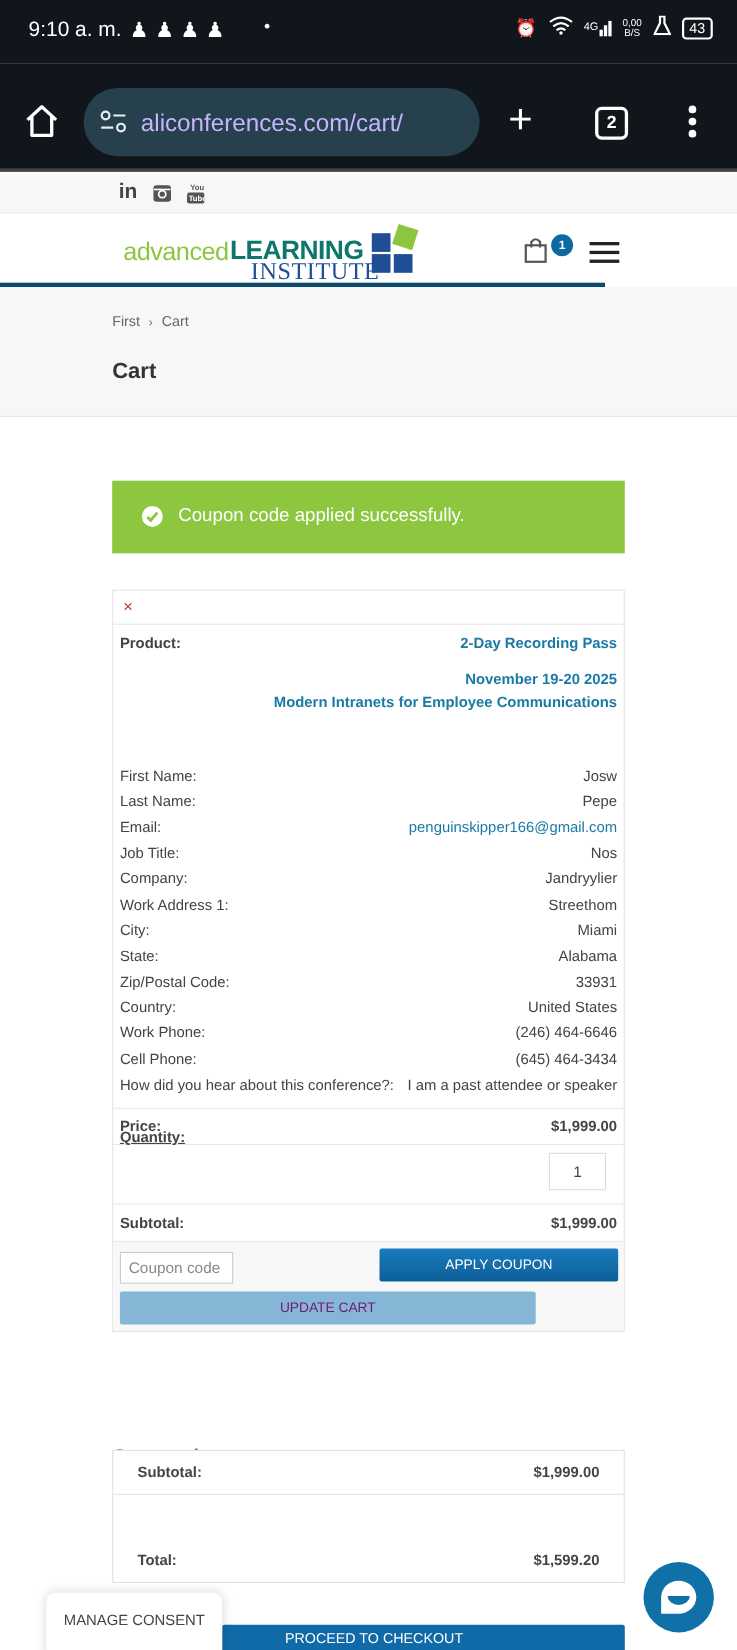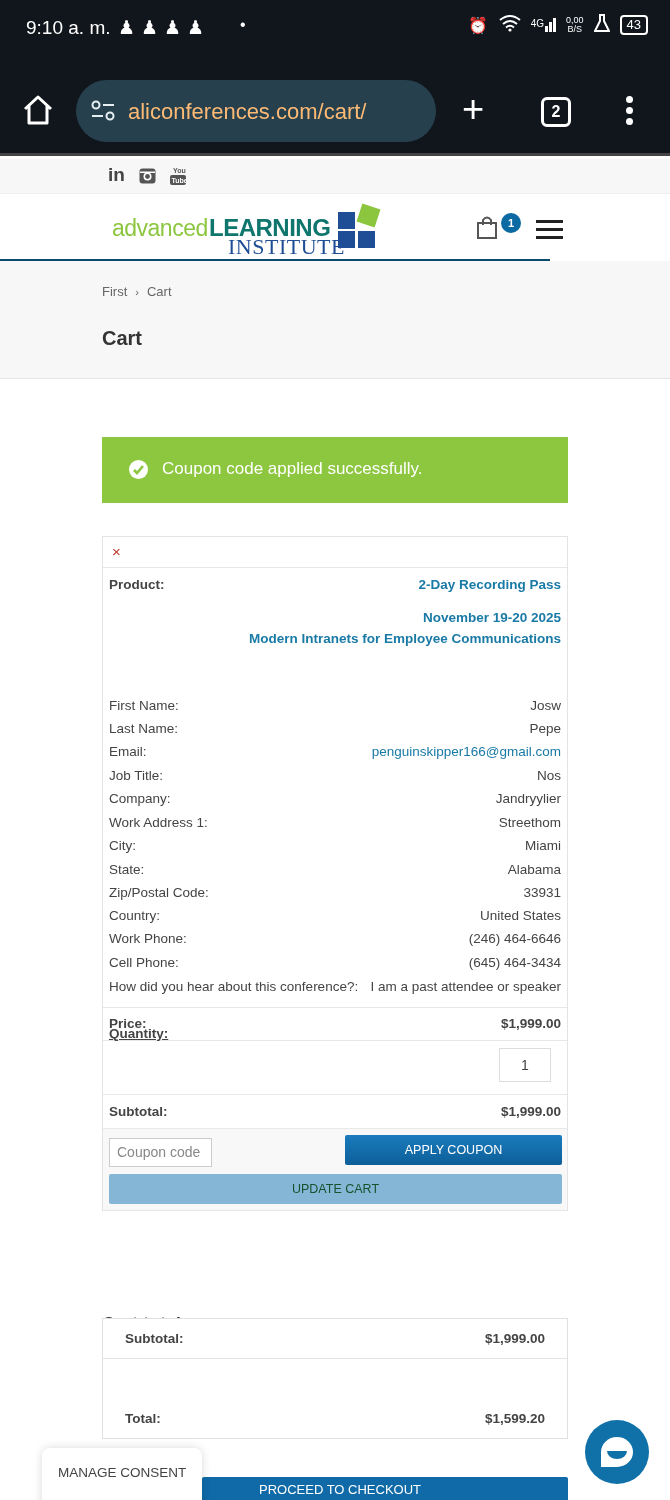--- a/index.html
+++ b/index.html
@@ -11,34 +11,34 @@
   .statusbar .time { position: absolute; left: 26px; top: 17px; font-size: 19px; }
   .statusbar .ghosts { position: absolute; left: 118px; top: 16px; font-size: 19px; letter-spacing: 6px; }
   .statusbar .dot { position: absolute; left: 240px; top: 16px; font-size: 16px; }
   .statusbar .right { position: absolute; right: 22px; top: 14px; display: flex; gap: 10px; align-items: center; font-size: 16px; }
   .battery { border: 2px solid #fff; border-radius: 4px; padding: 0 5px; font-size: 13px; height: 20px; line-height: 16px; }
   .netspeed { font-size: 9px; line-height: 9px; text-align: center; }
 
   
   .browserbar { position: absolute; top: 58px; left: 0; width: 670px; height: 98px; background: #11161c; border-bottom: 3px solid #444; }
   .home-btn { position: absolute; left: 22px; top: 36px; width: 34px; height: 34px; }
-  .urlbox { position: absolute; left: 76px; top: 22px; width: 360px; height: 62px; background: #26404e; border-radius: 31px; color: #fdba74; }
+  .urlbox { position: absolute; left: 76px; top: 22px; width: 360px; height: 62px; background: #26404e; border-radius: 31px; color: #c4b5fd; }
   .urlbox .tune { position: absolute; left: 14px; top: 19px; width: 26px; height: 24px; }
   .urlbox .url { position: absolute; left: 52px; top: 19px; font-size: 22px; }
   .plus-btn { position: absolute; left: 462px; top: 36px; color: #fff; font-size: 38px; line-height: 30px; font-weight: 300; }
   .tabs-btn { position: absolute; left: 541px; top: 39px; width: 30px; height: 30px; border: 3px solid #fff; border-radius: 6px; color: #fff; font-size: 16px; text-align: center; line-height: 24px; font-weight: bold; }
   .menu-btn { position: absolute; left: 626px; top: 38px; width: 10px; }
   .menu-btn span { display: block; width: 7px; height: 7px; background: #fff; border-radius: 50%; margin-bottom: 4px; }
 
   
   .socialbar { position: absolute; top: 159px; left: 0; width: 670px; height: 35px; background: #f7f7f7; border-bottom: 1px solid #eee; }
   .socialbar .ico { position: absolute; top: 7px; color: #444; font-weight: bold; }
 
   
-  .header { position: absolute; top: 195px; left: 0; width: 550px; height: 66px; background: #fff; border-bottom: 2px solid #0c4a6e; }
+  .header { position: absolute; top: 195px; left: 0; width: 550px; height: 66px; background: #fff; border-bottom: 4px solid #0c4a6e; }
   .logo { position: absolute; left: 112px; top: 8px; width: 272px; height: 50px; }
   .logo .adv { position: absolute; left: 0; top: 12px; font-size: 23px; color: #8cc63f; letter-spacing: -0.5px; }
   .logo .learn { position: absolute; left: 97px; top: 11px; font-size: 24px; font-weight: bold; color: #0f766e; letter-spacing: -0.5px; }
   .logo .inst { position: absolute; left: 116px; top: 31px; font-size: 22px; color: #1f4e96; font-family: "Liberation Serif", serif; letter-spacing: 0.5px; }
   .logo .sq { position: absolute; background: #1f4e96; }
   .cart-icon { position: absolute; left: 476px; top: 20px; width: 22px; height: 24px; }
   .cart-badge { position: absolute; left: 501px; top: 18px; width: 20px; height: 20px; border-radius: 50%; background: #0a6aa1; color: #fff; font-size: 11px; font-weight: bold; text-align: center; line-height: 20px; }
   .hamburger { position: absolute; left: 536px; top: 25px; width: 27px; }
   .hamburger span { display: block; height: 3px; background: #222; margin-bottom: 5px; }
 
@@ -58,21 +58,21 @@
   .remove-x { position: absolute; left: 9px; top: 6px; color: #c0392b; font-size: 15px; }
   .hr { position: absolute; left: 0; width: 464px; height: 1px; background: #e8e8e8; }
   .row-label { position: absolute; left: 6px; font-size: 13.5px; color: #444; }
   .row-value { position: absolute; right: 6px; font-size: 13.5px; color: #444; text-align: right; }
   .bold { font-weight: bold; }
   .link { color: #1a7aa6; }
   .prodlink { color: #1a7aa6; font-weight: bold; }
   .qty-input { position: absolute; right: 16px; top: 511px; width: 52px; height: 34px; border: 1px solid #ddd; text-align: center; line-height: 32px; font-size: 14px; color: #444; }
   .coupon-input { position: absolute; left: 6px; top: 601px; width: 103px; height: 29px; border: 1px solid #ccc; background: #fff; font-size: 14px; color: #888; padding: 5px 7px; }
   .apply-btn { position: absolute; left: 242px; top: 598px; width: 217px; height: 30px; background: linear-gradient(#1a7bbd, #0d5f98); color: #fff; font-size: 12.5px; text-align: center; line-height: 30px; border-radius: 2px; }
-  .update-btn { position: absolute; left: 6px; top: 637px; width: 453px; height: 30px; background: #86b6d6; color: #14532d; font-size: 12.5px; text-align: center; line-height: 30px; border-radius: 2px; }
+  .update-btn { position: absolute; left: 6px; top: 637px; width: 378px; height: 30px; background: #86b6d6; color: #701a75; font-size: 12.5px; text-align: center; line-height: 30px; border-radius: 2px; }
   .coupon-area { position: absolute; left: 0; top: 592px; width: 464px; height: 81px; background: #f8f8f8; }
 
   
   .totals-title { position: absolute; left: 102px; top: 1274px; font-size: 18px; font-weight: bold; color: #333; margin-top: 40px; }
   .totals { position: absolute; left: 102px; top: 1318px; width: 466px; height: 121px; border: 1px solid #e0e0e0; background: #fff; }
   .trow { position: absolute; left: 0; width: 464px; height: 40px; border-bottom: 1px solid #e4e4e4; font-size: 13.5px; }
   .trow .lab { position: absolute; left: 22px; top: 12px; font-weight: bold; color: #444; }
   .trow .val { position: absolute; right: 22px; top: 12px; color: #444; font-weight: bold; }
   .trow.alt { background: #f7f7f7; }
 

